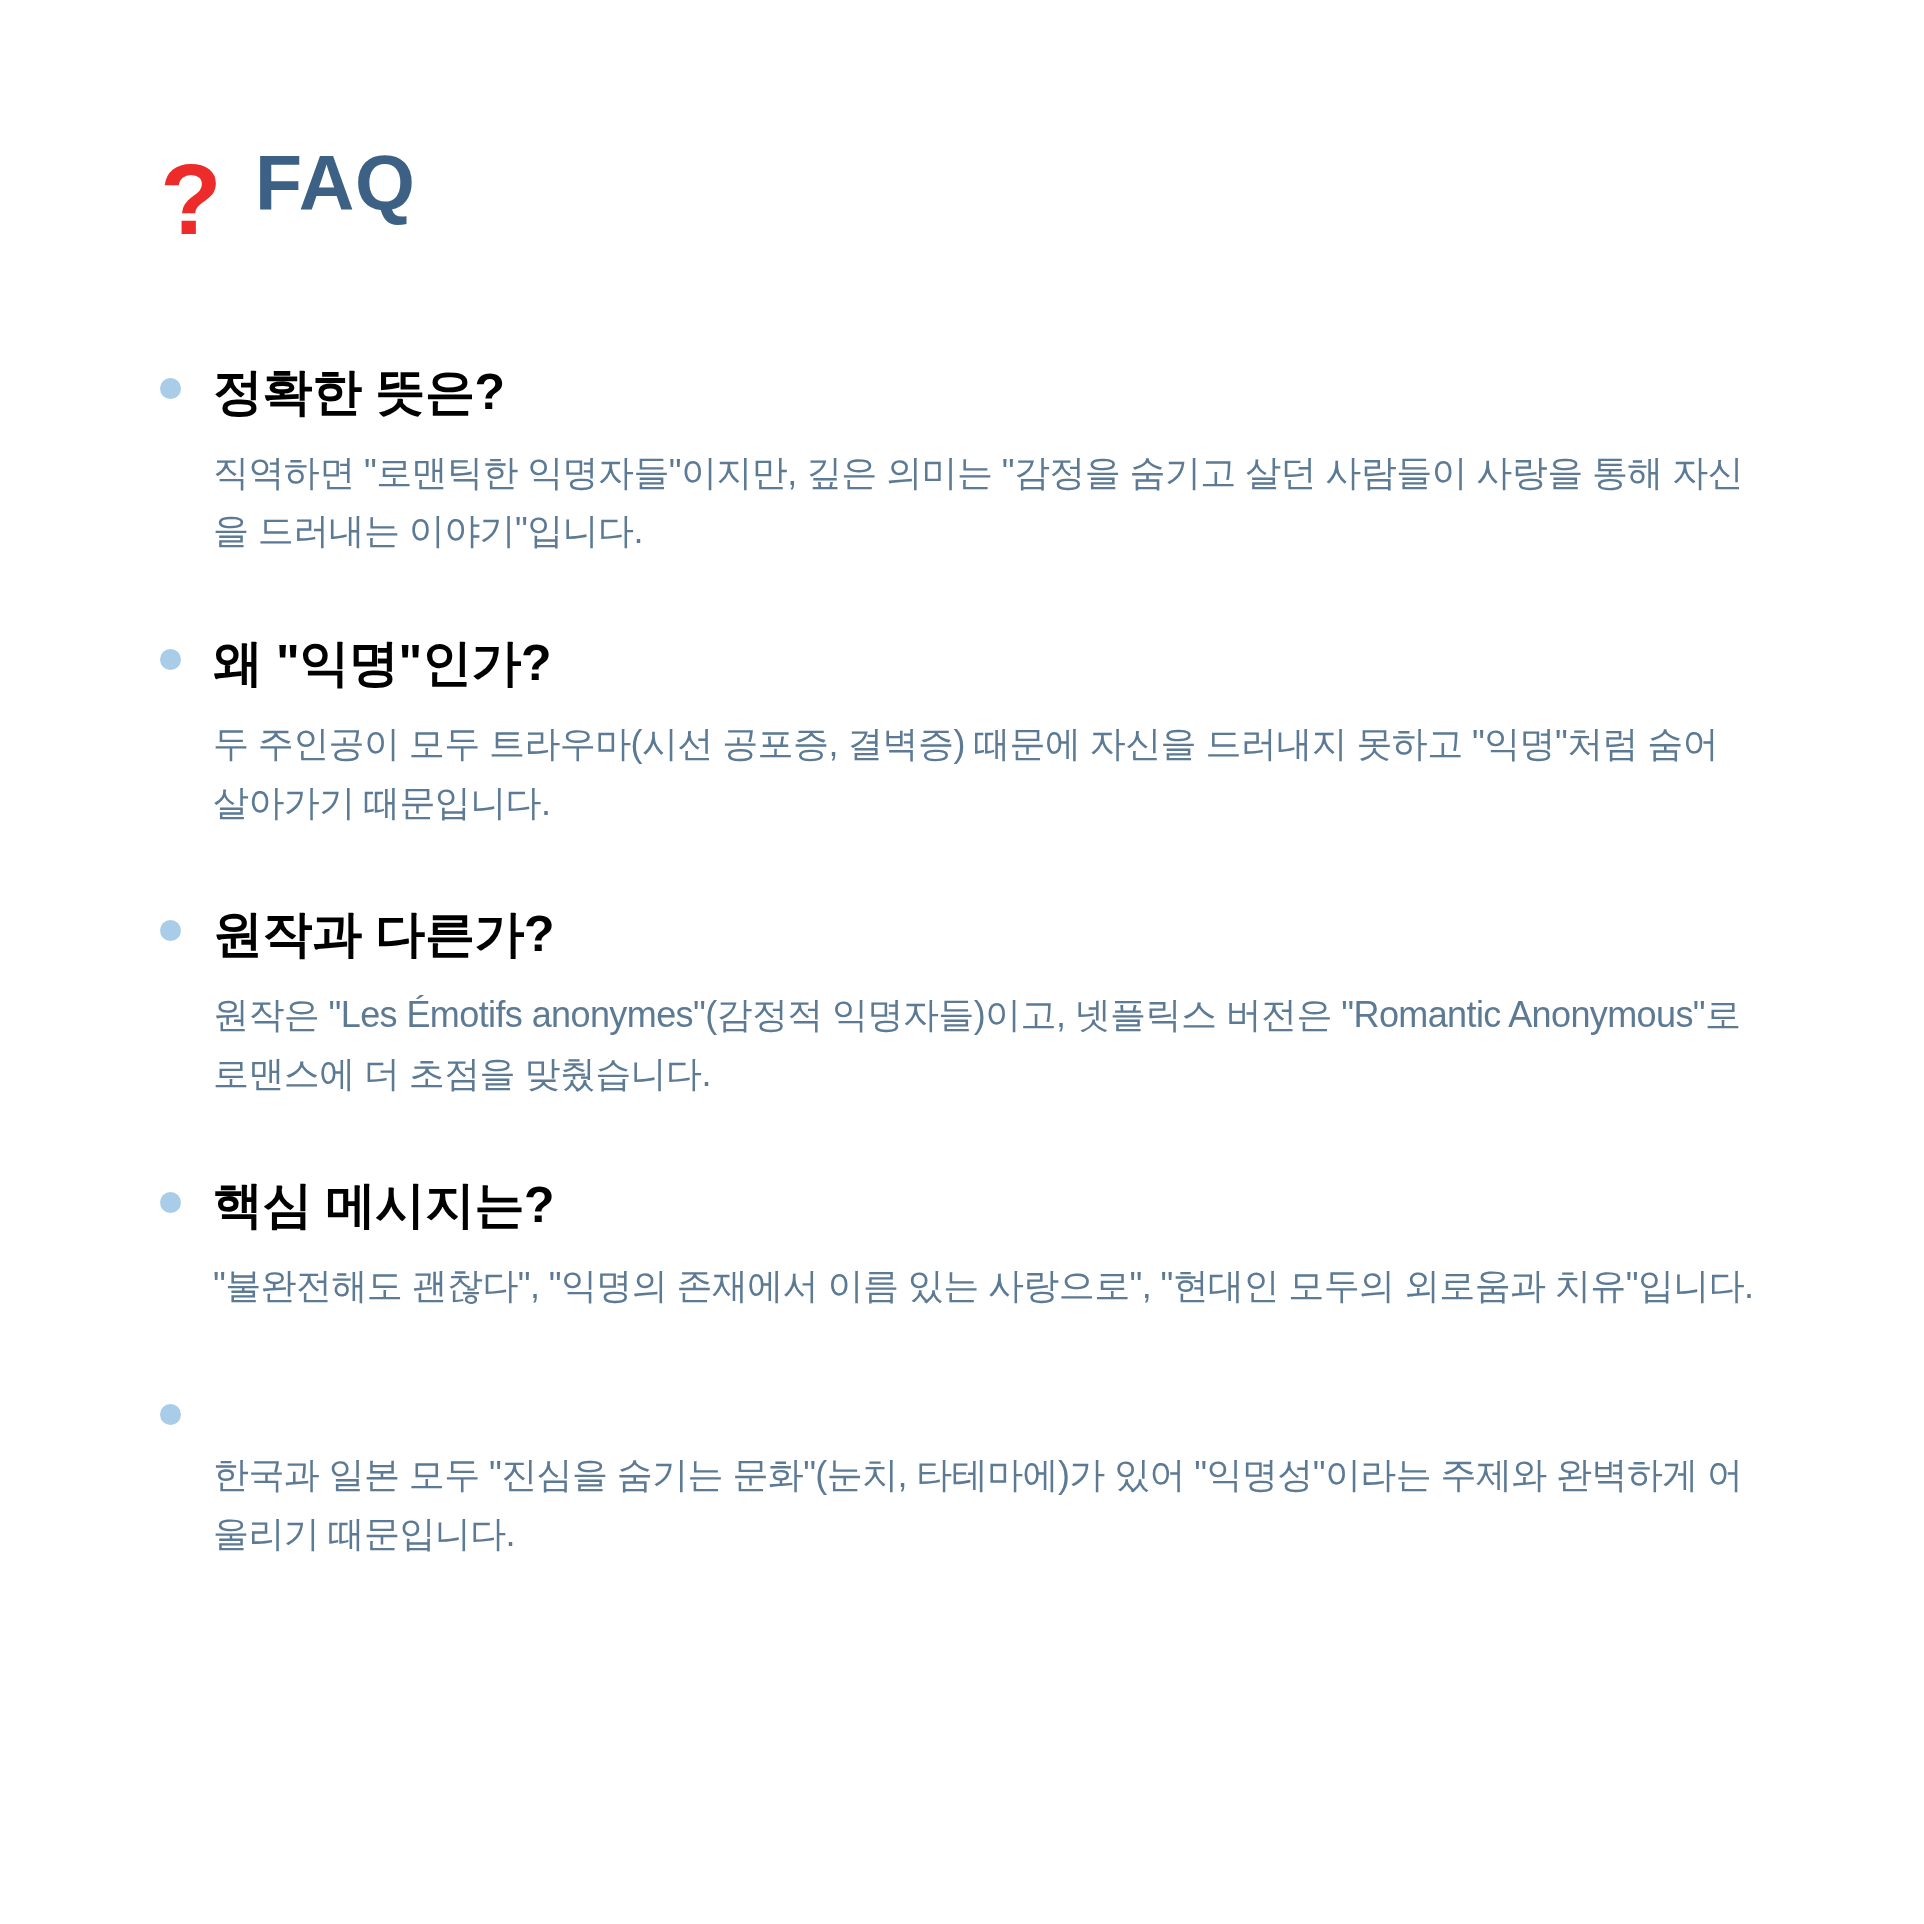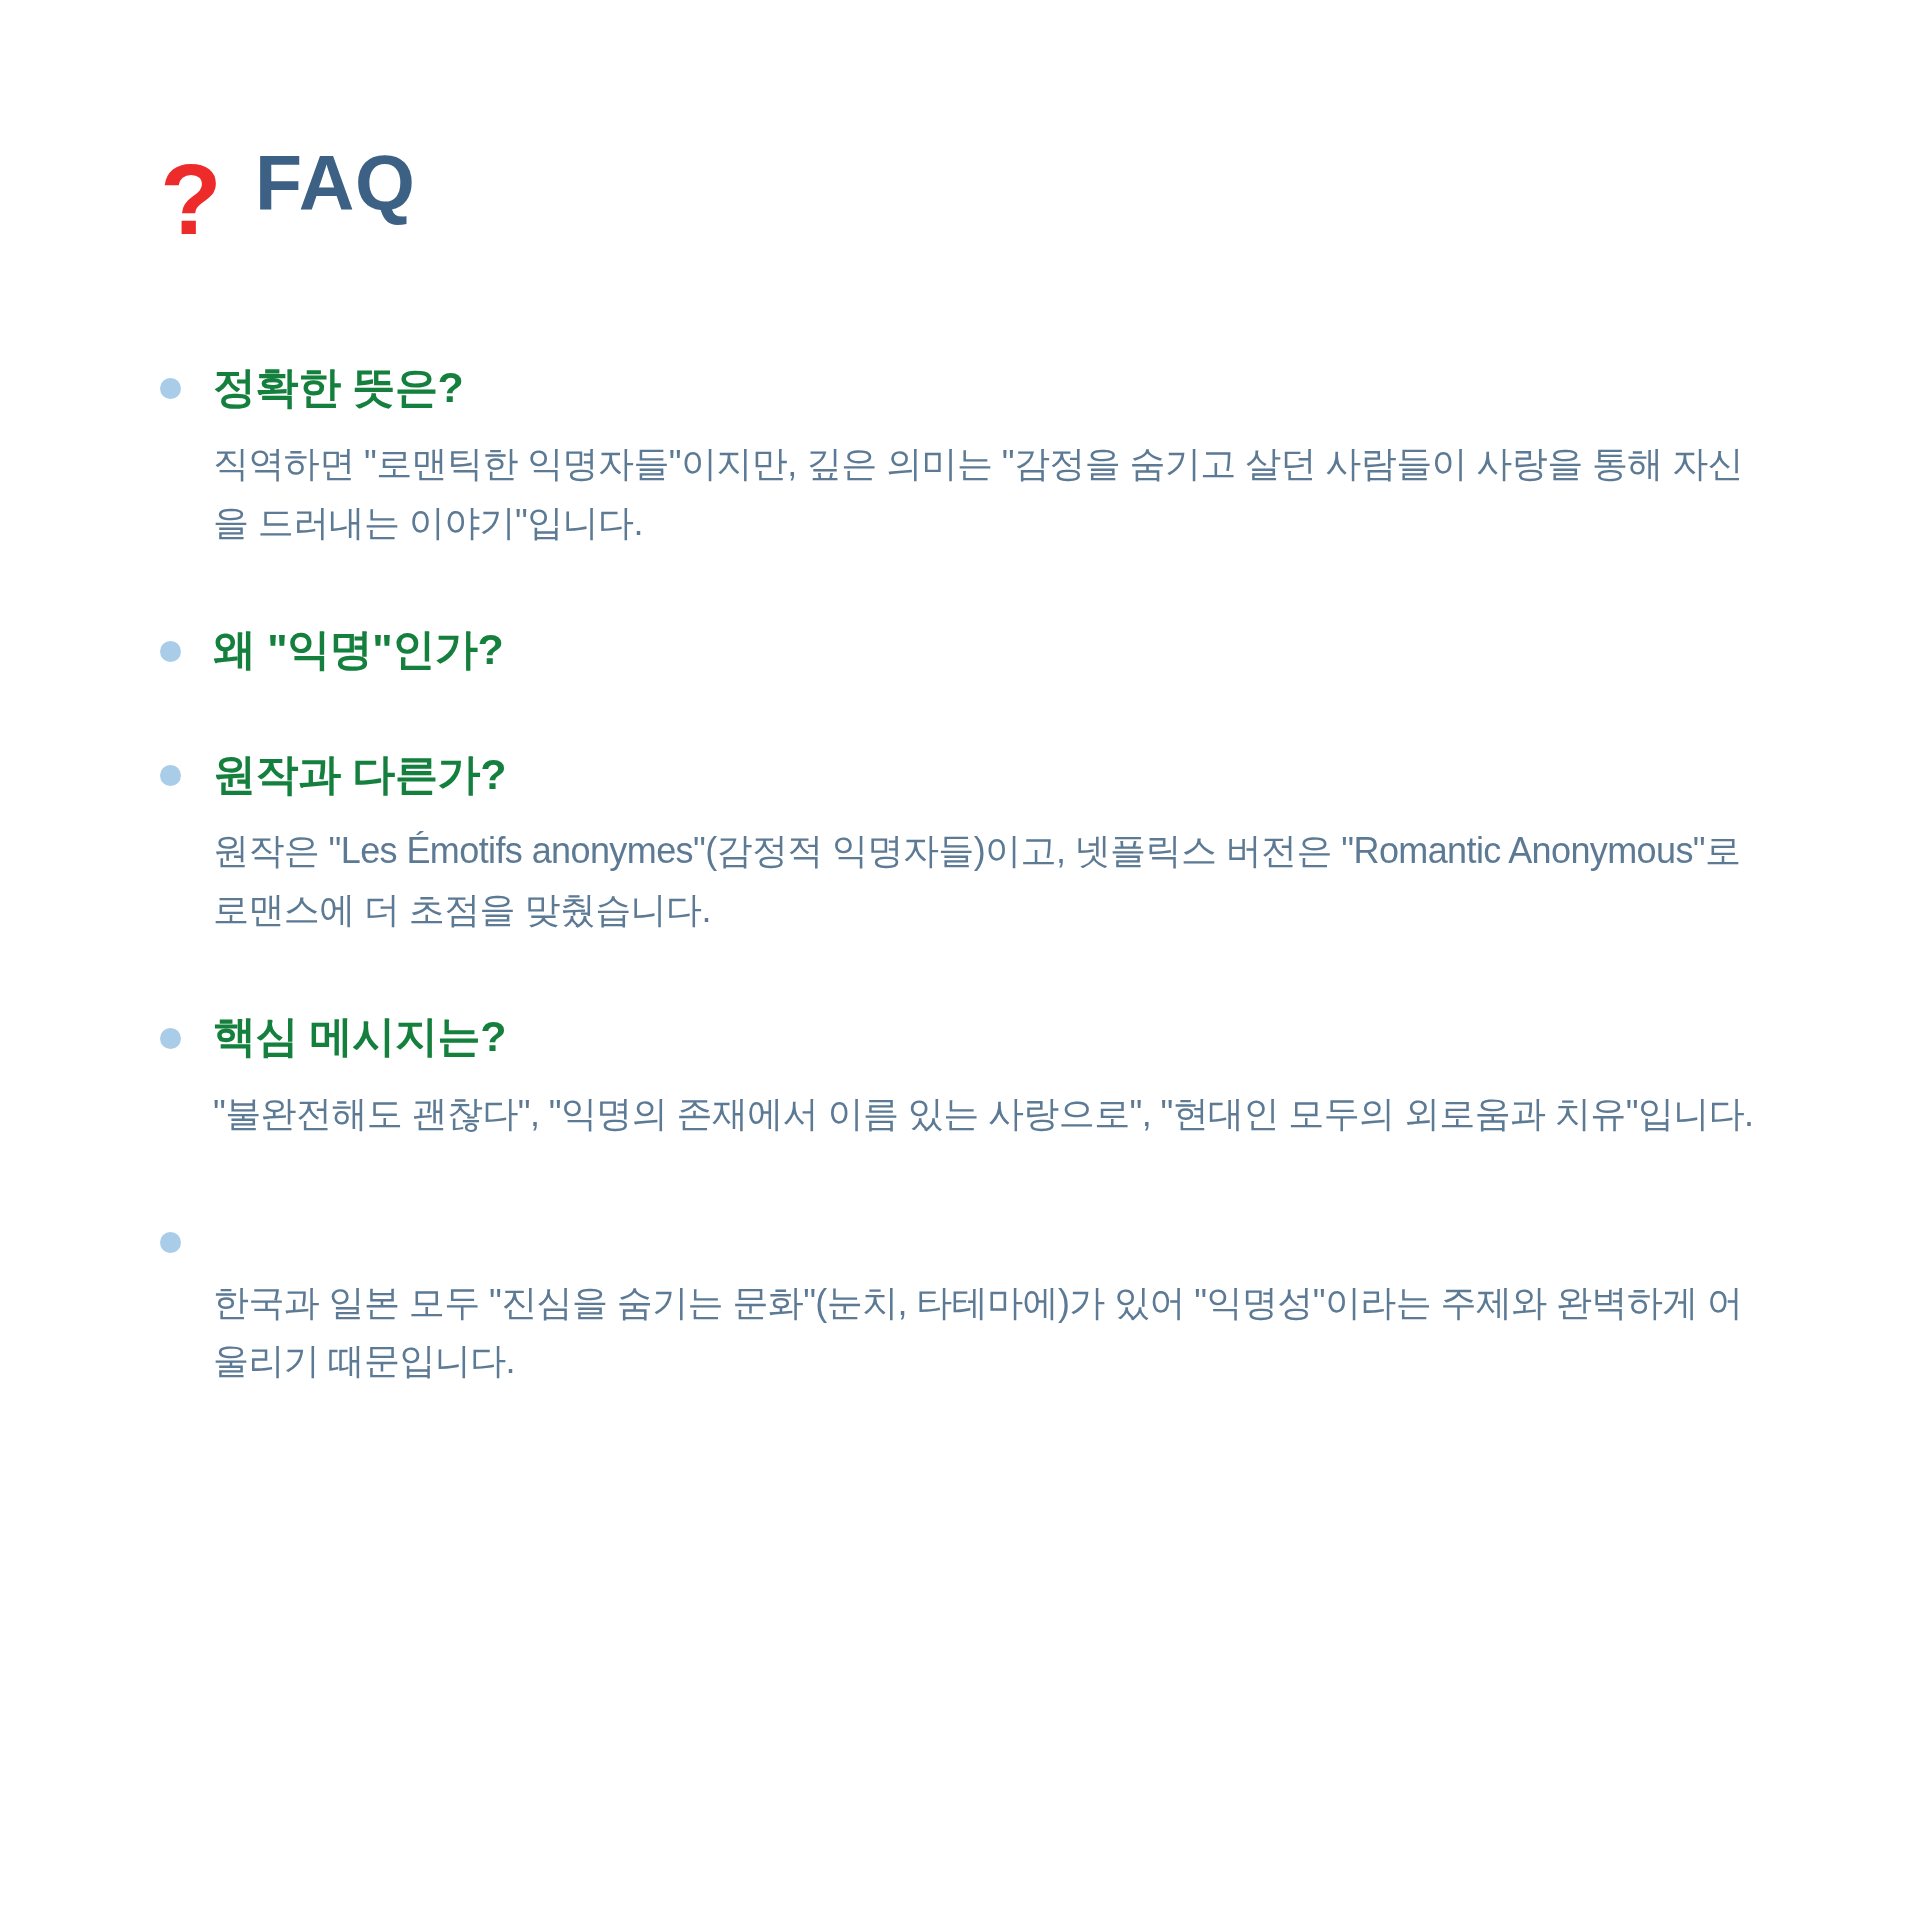--- a/index.html
+++ b/index.html
@@ -65,24 +65,24 @@
   }
   .bullet {
     flex: 0 0 auto;
     width: 21px;
     height: 21px;
     border-radius: 50%;
     background: #a9cce8;
     margin-top: 17.6px;
   }
   .faq-question {
-    font-size: 43px;
+    font-size: 50px;
     line-height: 1.25;
     font-weight: 700;
-    color: #15803d;
+    color: #000000;
     letter-spacing: -0.4px;
   }
 
   .faq-answer {
     margin-left: 53px;
     margin-top: 21px;
     font-size: 36px;
     line-height: 1.62;
     font-weight: 400;
     color: #5d7a95;
@@ -108,20 +108,21 @@
         <div class="faq-question">정확한 뜻은?</div>
       </div>
       <div class="faq-answer">직역하면 "로맨틱한 익명자들"이지만, 깊은 의미는 "감정을 숨기고 살던 사람들이 사랑을 통해 자신을 드러내는 이야기"입니다.</div>
     </div>
 
     <div class="faq-item">
       <div class="faq-q-row">
         <span class="bullet"></span>
         <div class="faq-question">왜 "익명"인가?</div>
       </div>
+      <div class="faq-answer">두 주인공이 모두 트라우마(시선 공포증, 결벽증) 때문에 자신을 드러내지 못하고 "익명"처럼 숨어 살아가기 때문입니다.</div>
     </div>
 
     <div class="faq-item">
       <div class="faq-q-row">
         <span class="bullet"></span>
         <div class="faq-question">원작과 다른가?</div>
       </div>
       <div class="faq-answer">원작은 "Les Émotifs anonymes"(감정적 익명자들)이고, 넷플릭스 버전은 "Romantic Anonymous"로 로맨스에 더 초점을 맞췄습니다.</div>
     </div>
 

